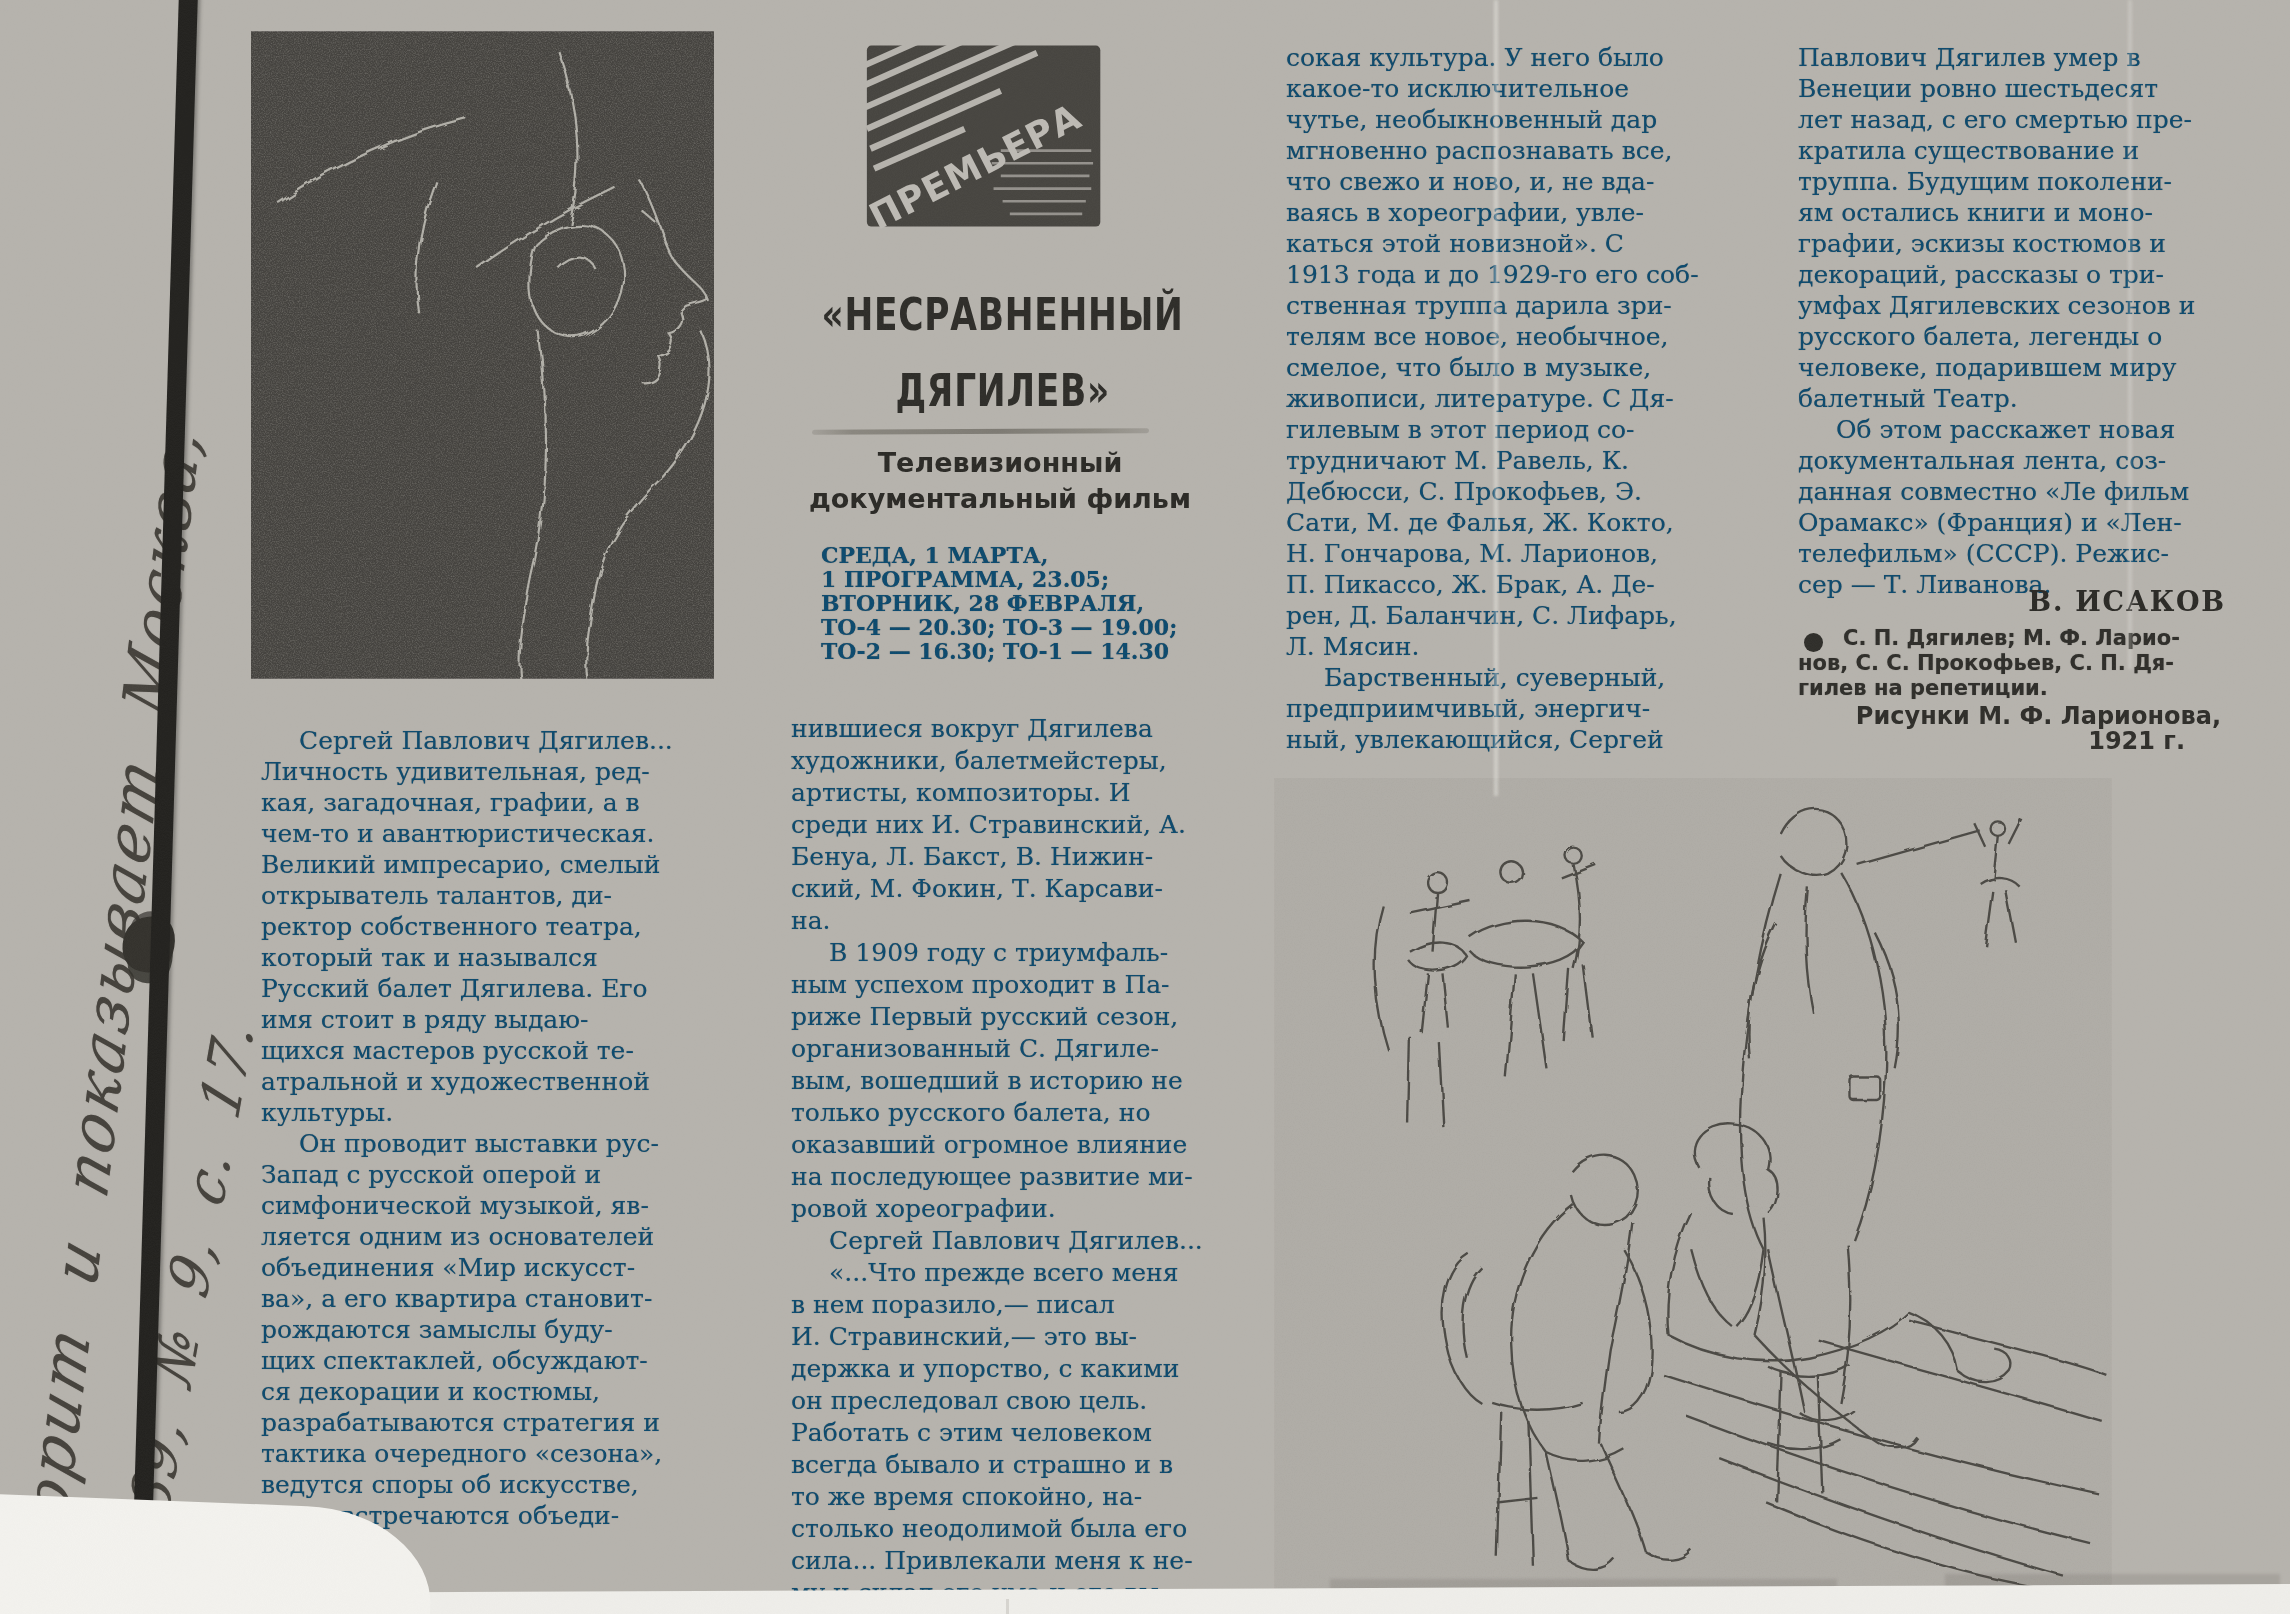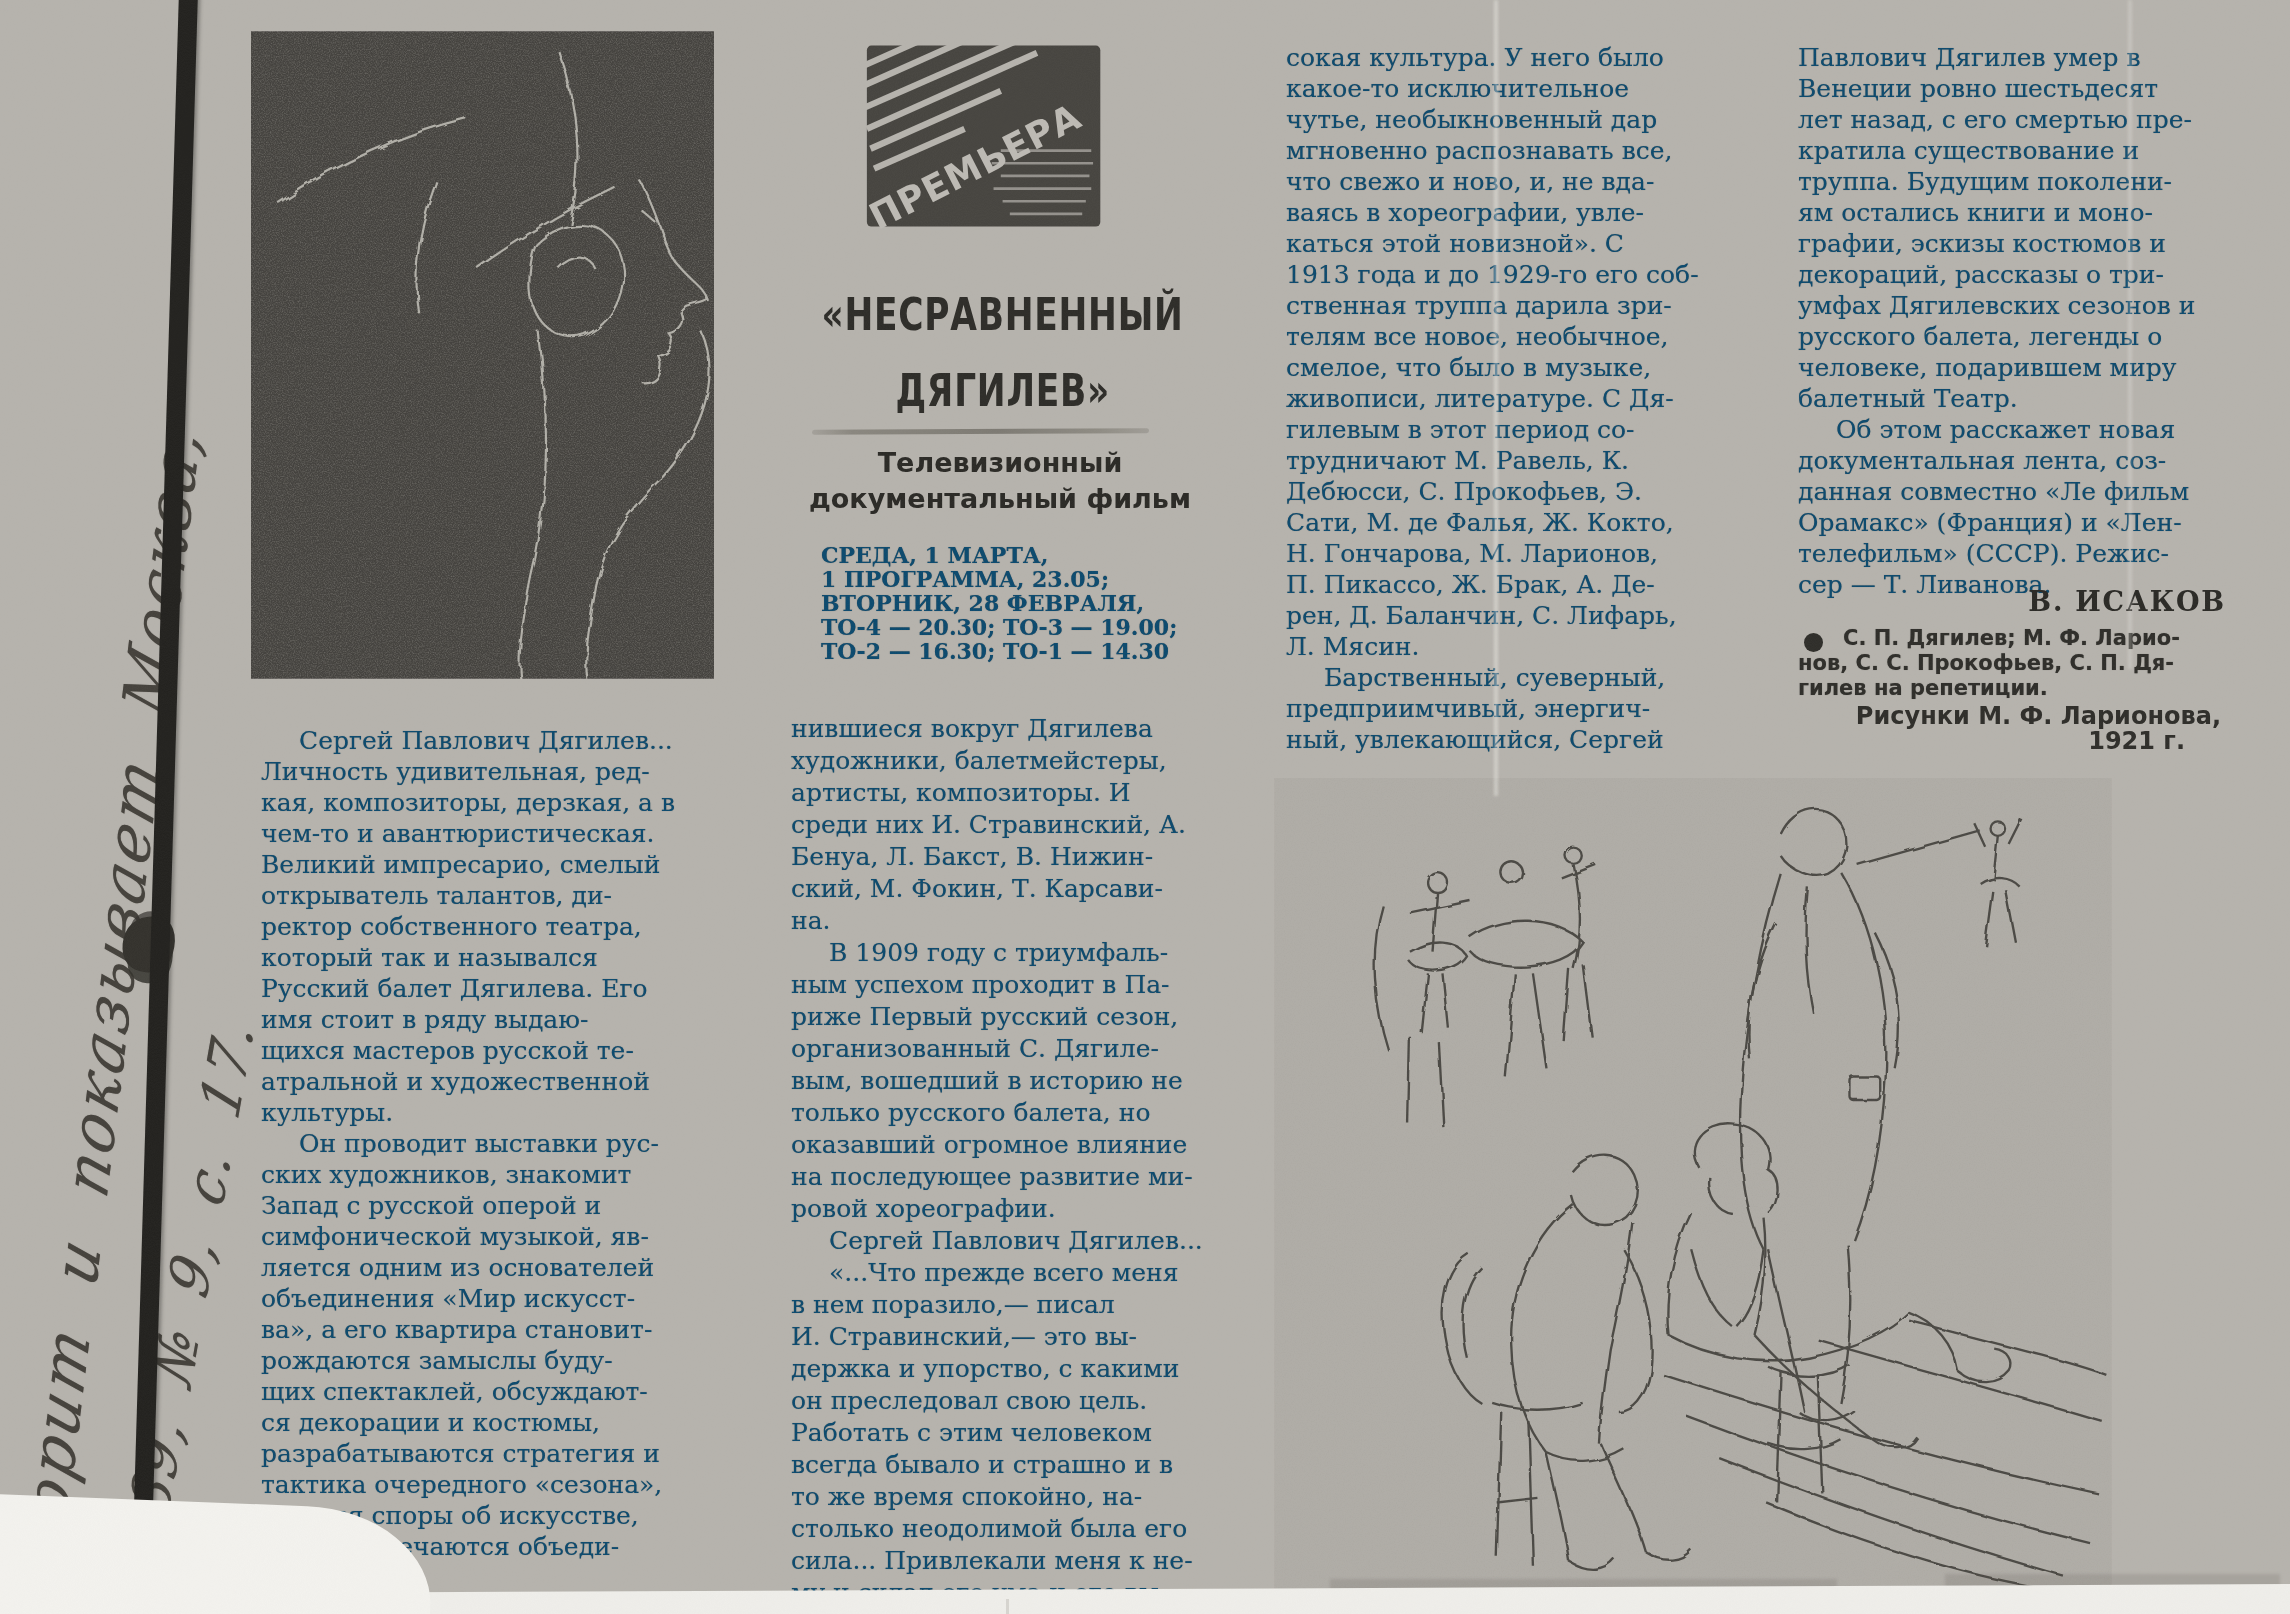--- a/index.html
+++ b/index.html
@@ -168,33 +168,32 @@
       <div class="jl">СРЕДА, 1 МАРТА,</div>
       <div class="jl">1 ПРОГРАММА, 23.05;</div>
       <div class="jl">ВТОРНИК, 28 ФЕВРАЛЯ,</div>
       <div class="jl">ТО-4 — 20.30; ТО-3 — 19.00;</div>
       <div class="jl">ТО-2 — 16.30; ТО-1 — 14.30</div>
     </div>
 
   <div id="col1" class="colbody">
       <div class="jl ind">Сергей Павлович Дягилев...</div>
       <div class="jl">Личность удивительная, ред-</div>
-      <div class="jl">кая, композиторы, дерзкая, а в</div>
+      <div class="jl">кая, загадочная, графии, а в</div>
       <div class="jl">чем-то и авантюристическая.</div>
       <div class="jl">Великий импресарио, смелый</div>
       <div class="jl">открыватель талантов, ди-</div>
       <div class="jl">ректор собственного театра,</div>
       <div class="jl">который так и назывался</div>
       <div class="jl">Русский балет Дягилева. Его</div>
       <div class="jl">имя стоит в ряду выдаю-</div>
       <div class="jl">щихся мастеров русской те-</div>
       <div class="jl">атральной и художественной</div>
       <div class="jl nj">культуры.</div>
       <div class="jl ind">Он проводит выставки рус-</div>
-      <div class="jl">ских художников, знакомит</div>
       <div class="jl">Запад с русской оперой и</div>
       <div class="jl">симфонической музыкой, яв-</div>
       <div class="jl">ляется одним из основателей</div>
       <div class="jl">объединения «Мир искусст-</div>
       <div class="jl">ва», а его квартира становит-</div>
       <div class="jl">рождаются замыслы буду-</div>
       <div class="jl">щих спектаклей, обсуждают-</div>
       <div class="jl">ся декорации и костюмы,</div>
       <div class="jl">разрабатываются стратегия и</div>
       <div class="jl">тактика очередного «сезона»,</div>

